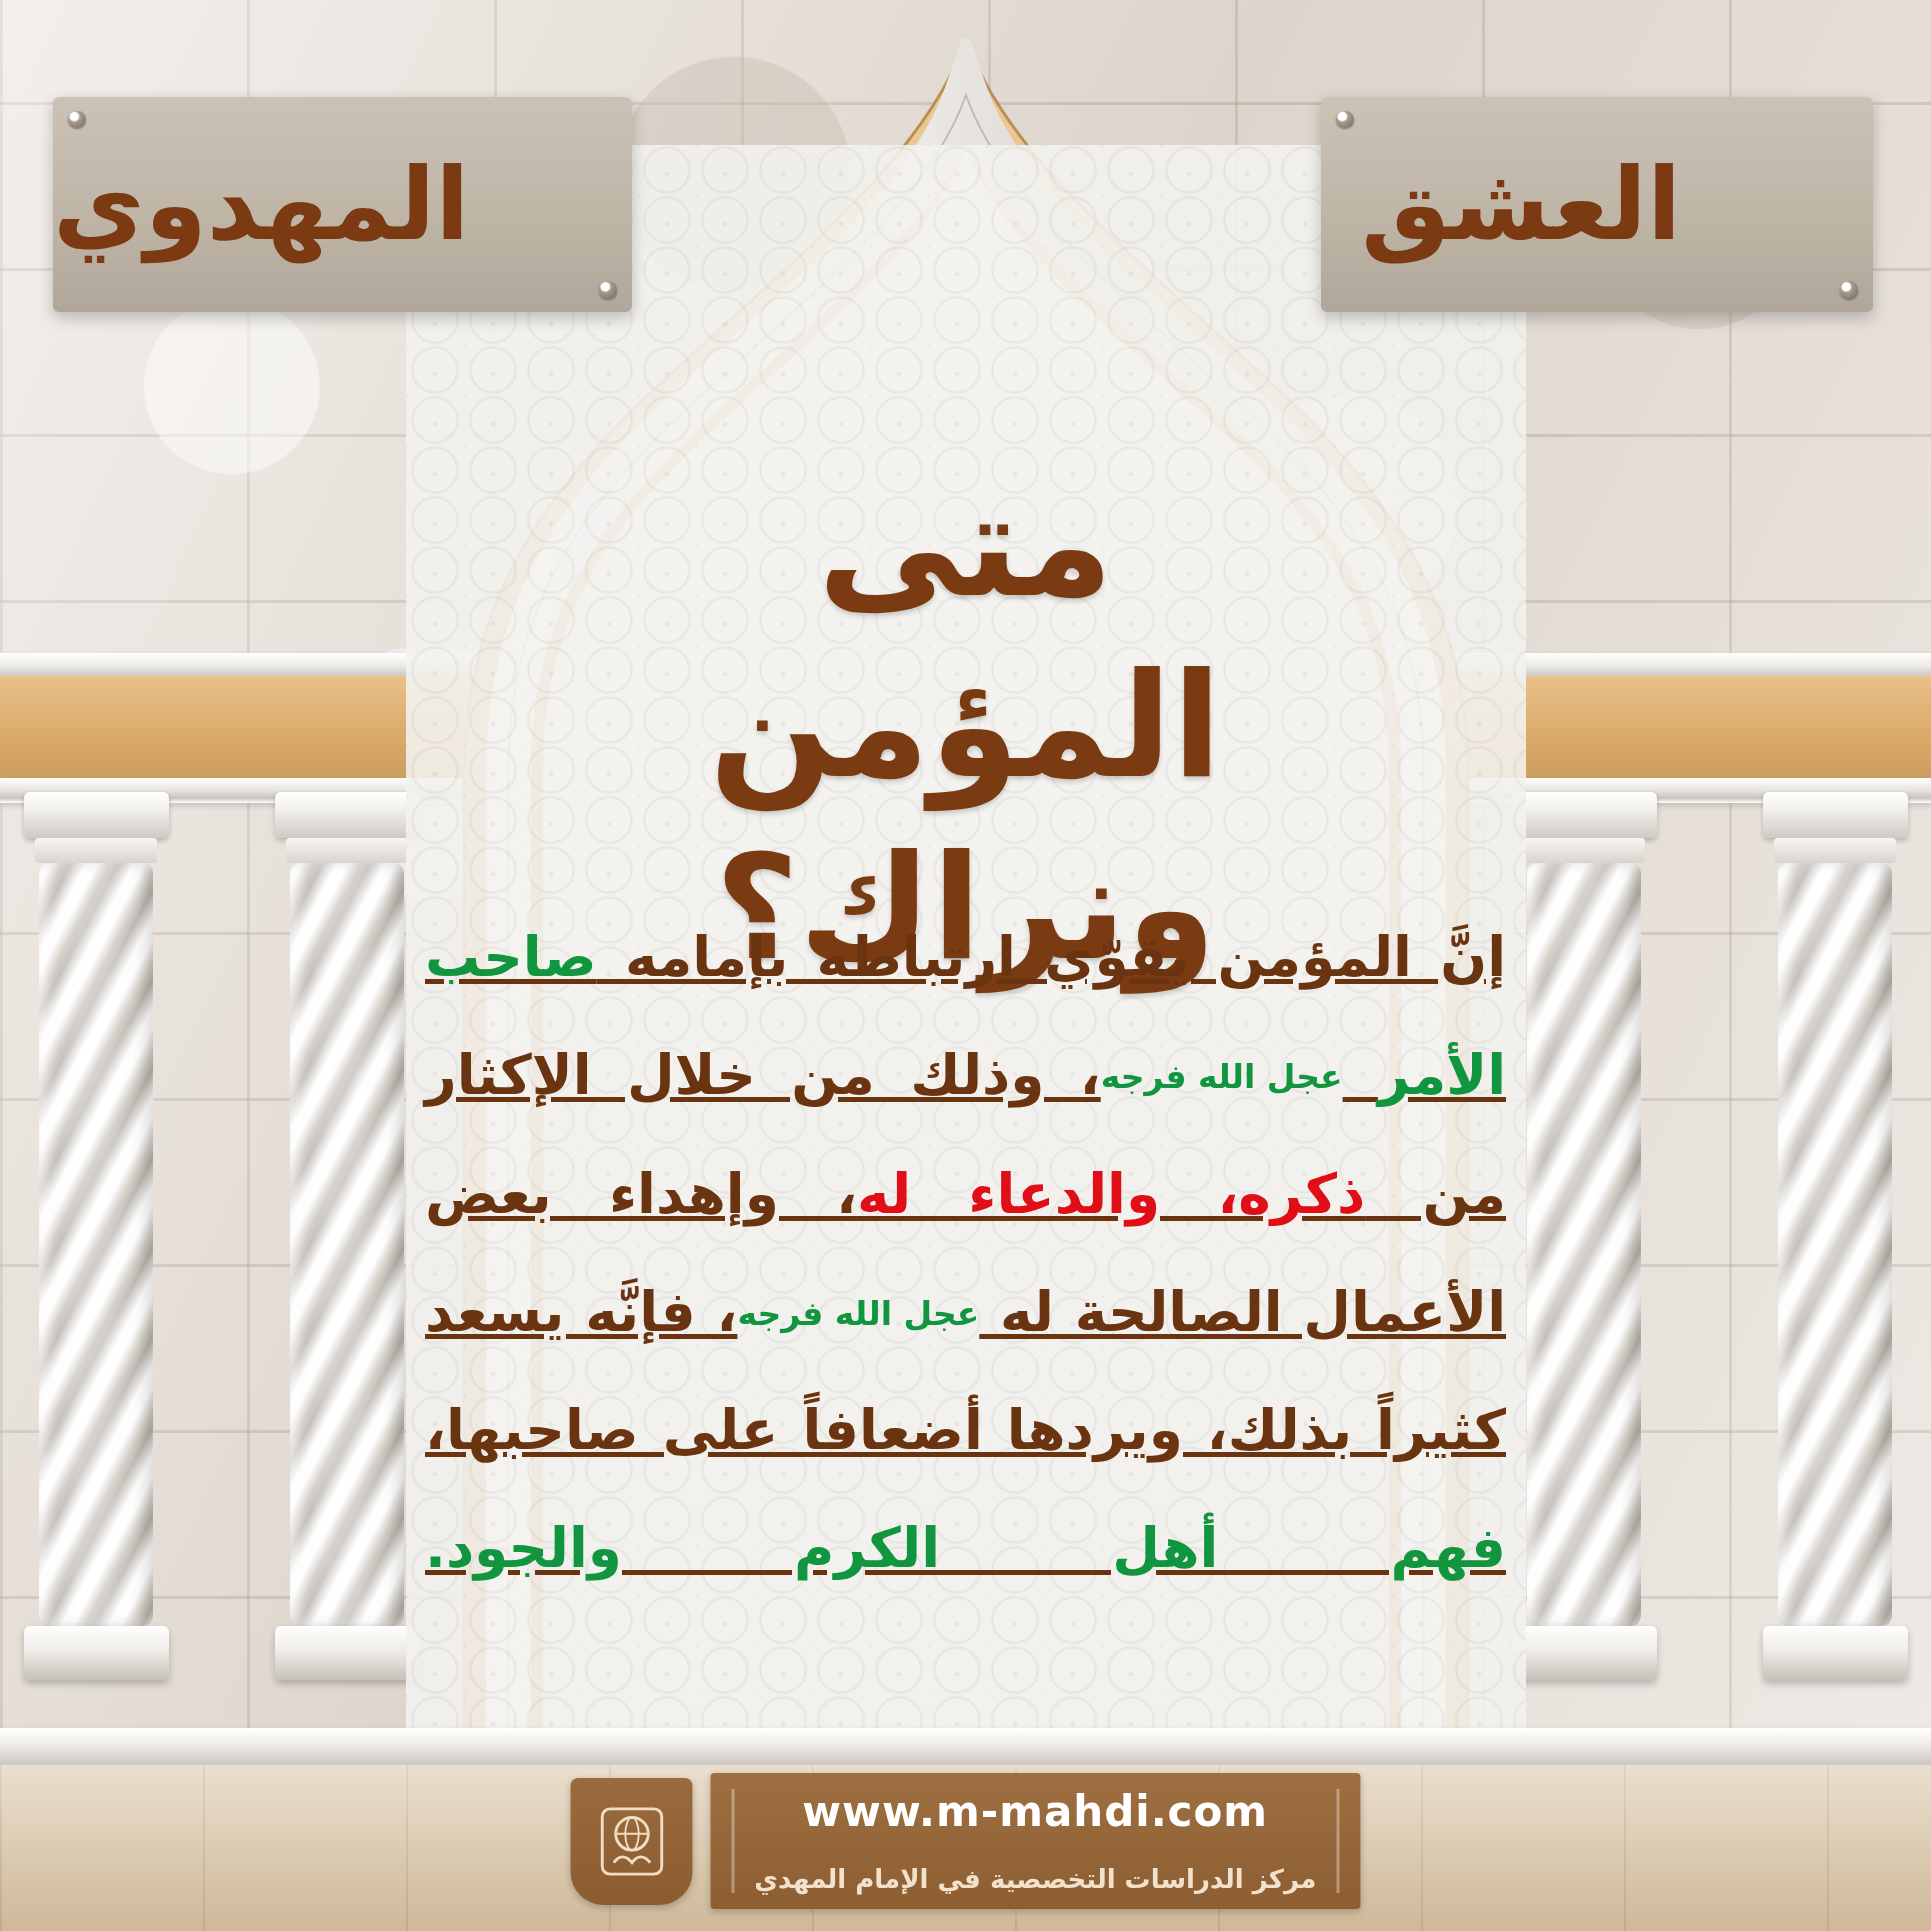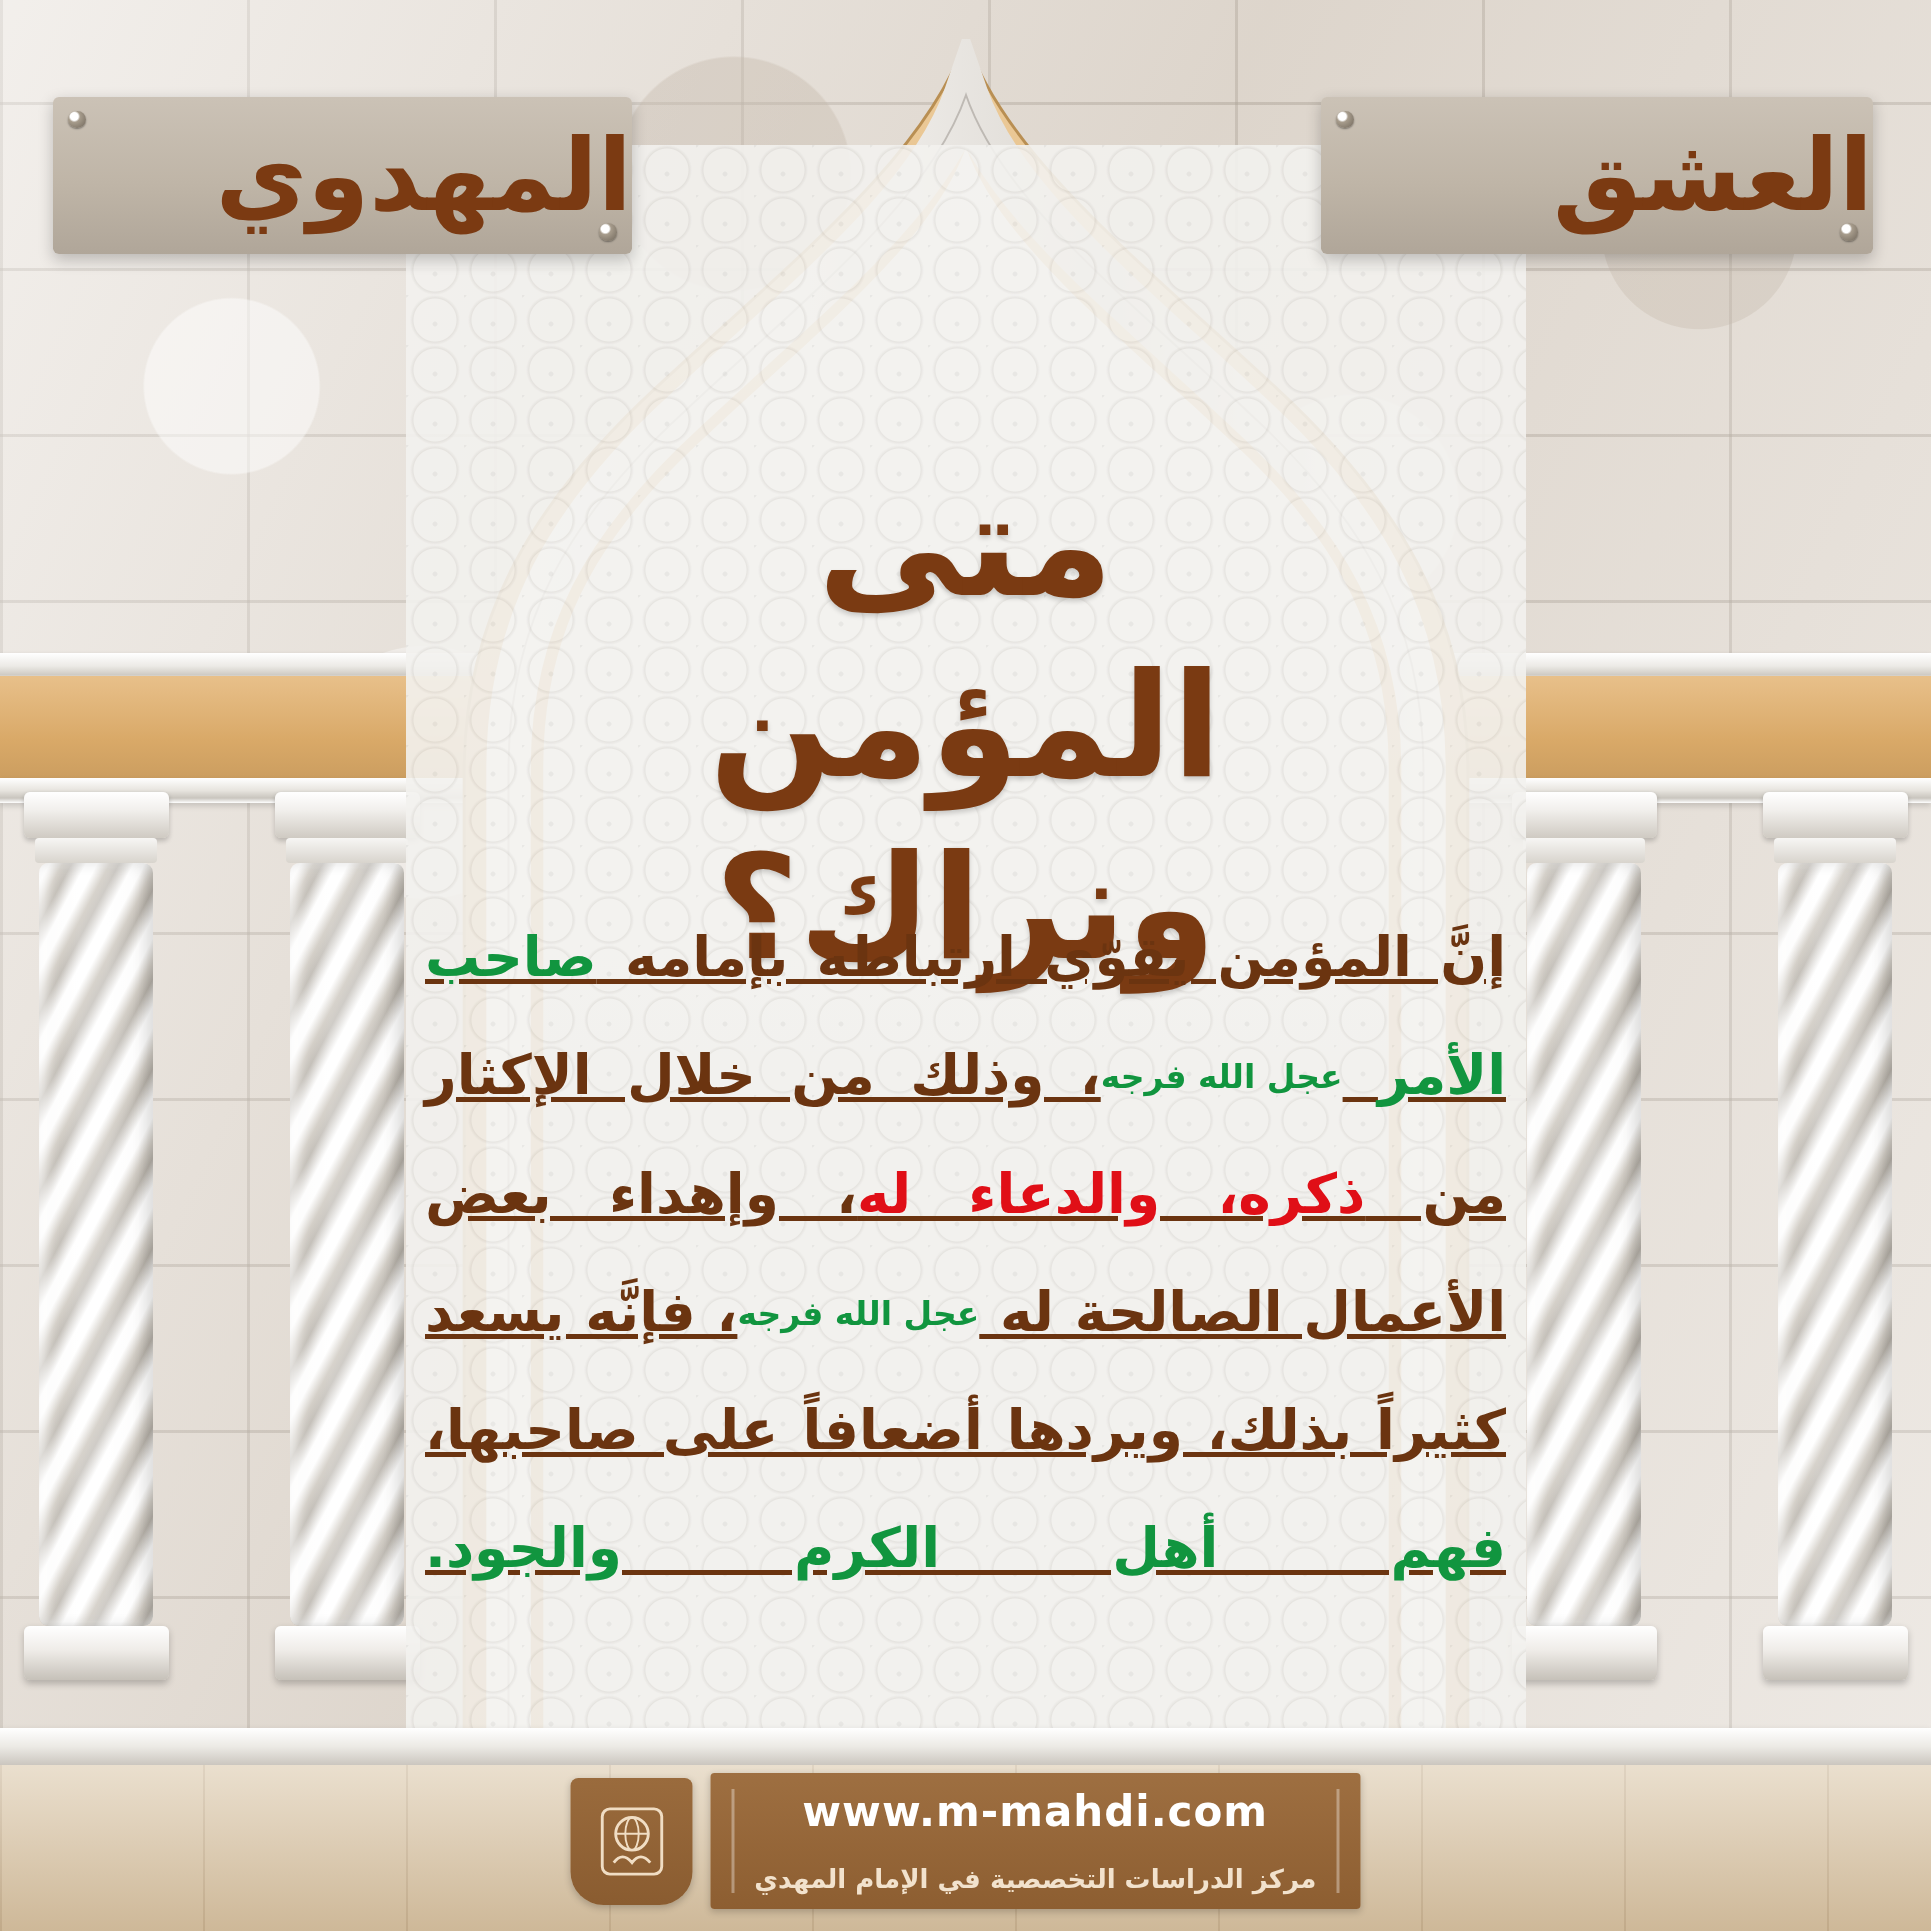--- a/index.html
+++ b/index.html
@@ -181,27 +181,27 @@
     background-color: #d9c5a6;
     background-image:
       linear-gradient(180deg, rgba(255,255,255,0.45) 0%, rgba(185,160,126,0.35) 100%),
       repeating-linear-gradient(90deg, rgba(160,134,100,0.35) 0 1.9px, transparent 1.9px 203px);
   }
 
   
   .sign {
     position: absolute;
     top: 97px;
-    height: 157px;
+    height: 215px;
     background: linear-gradient(180deg, #cbc2b6 0%, #bfb5a7 55%, #b0a699 100%);
     border-radius: 5.8px;
     box-shadow: 0 5.8px 15.4px rgba(0,0,0,0.22);
     display: flex;
     align-items: center;
-    justify-content: flex-start;
+    justify-content: flex-end;
   }
   .sign-right { right: 58px; width: 512px; padding-left: 40px; }
   .sign-left  { left: 53px;  width: 579px; }
   .sign-text {
     font-family: "DejaVu Sans", "Liberation Sans", sans-serif;
     font-size: 100px;
     font-weight: 700;
     color: #7b3a12;
     letter-spacing: -1.9px;
     line-height: 1;

